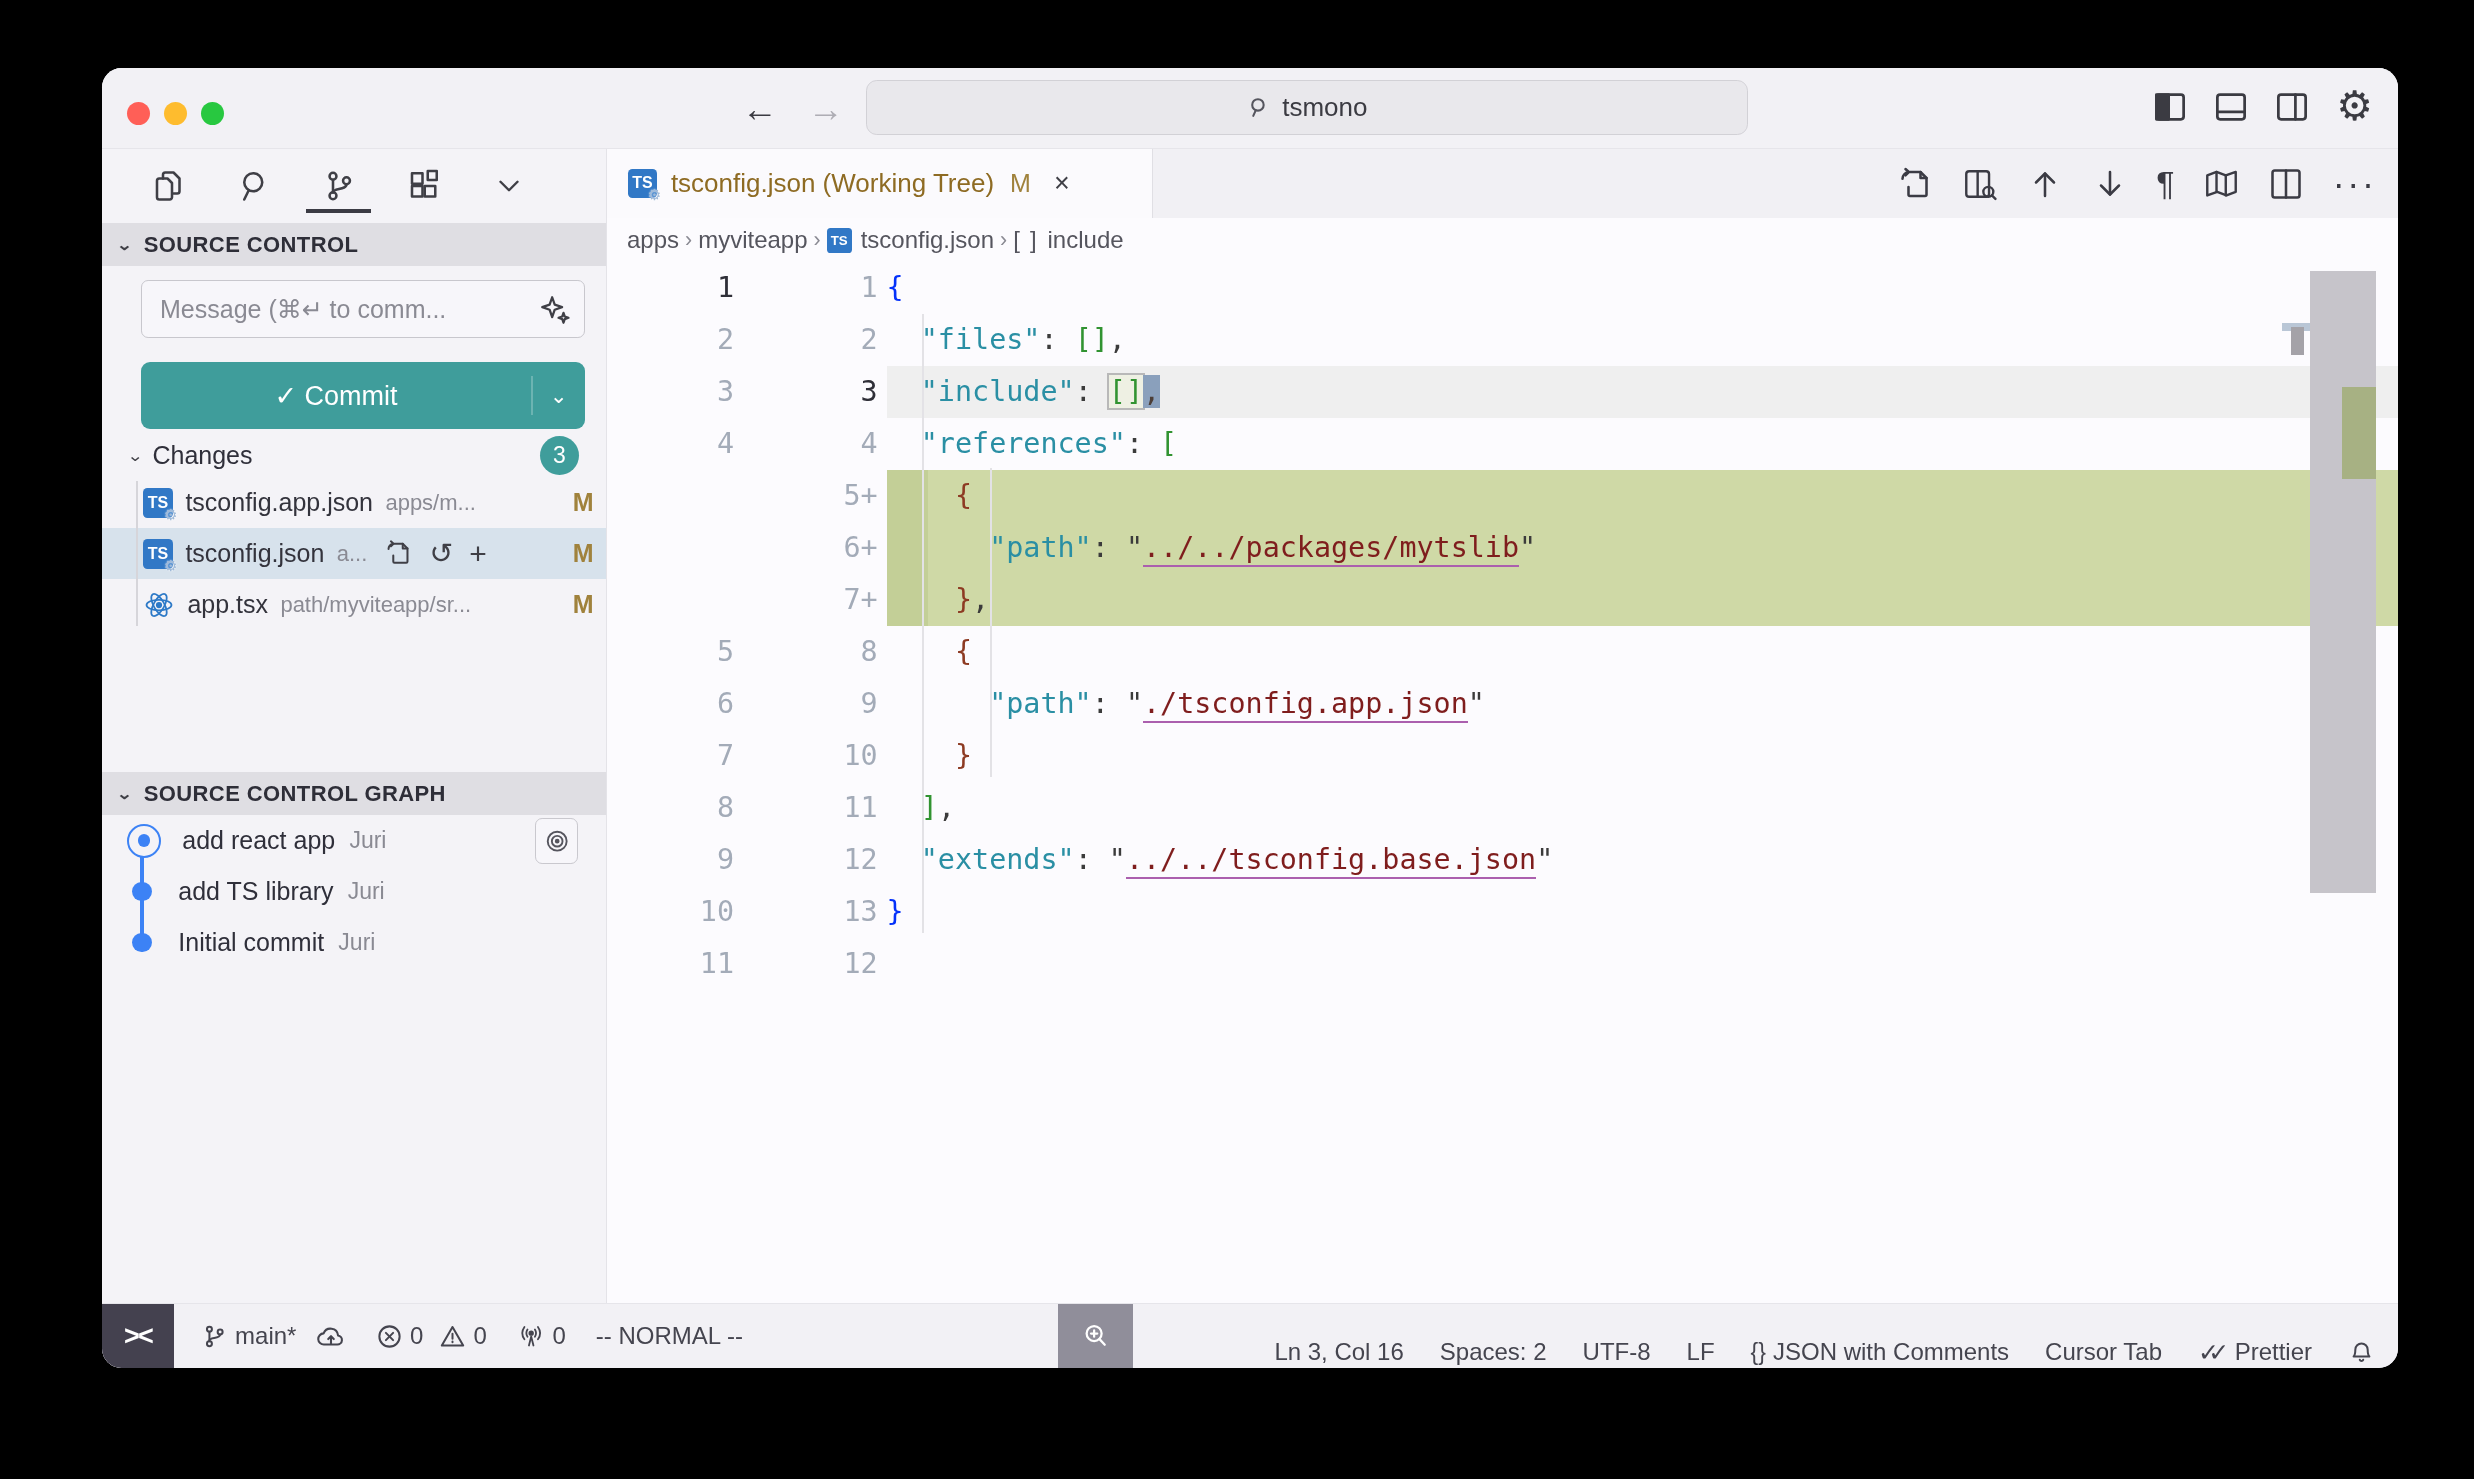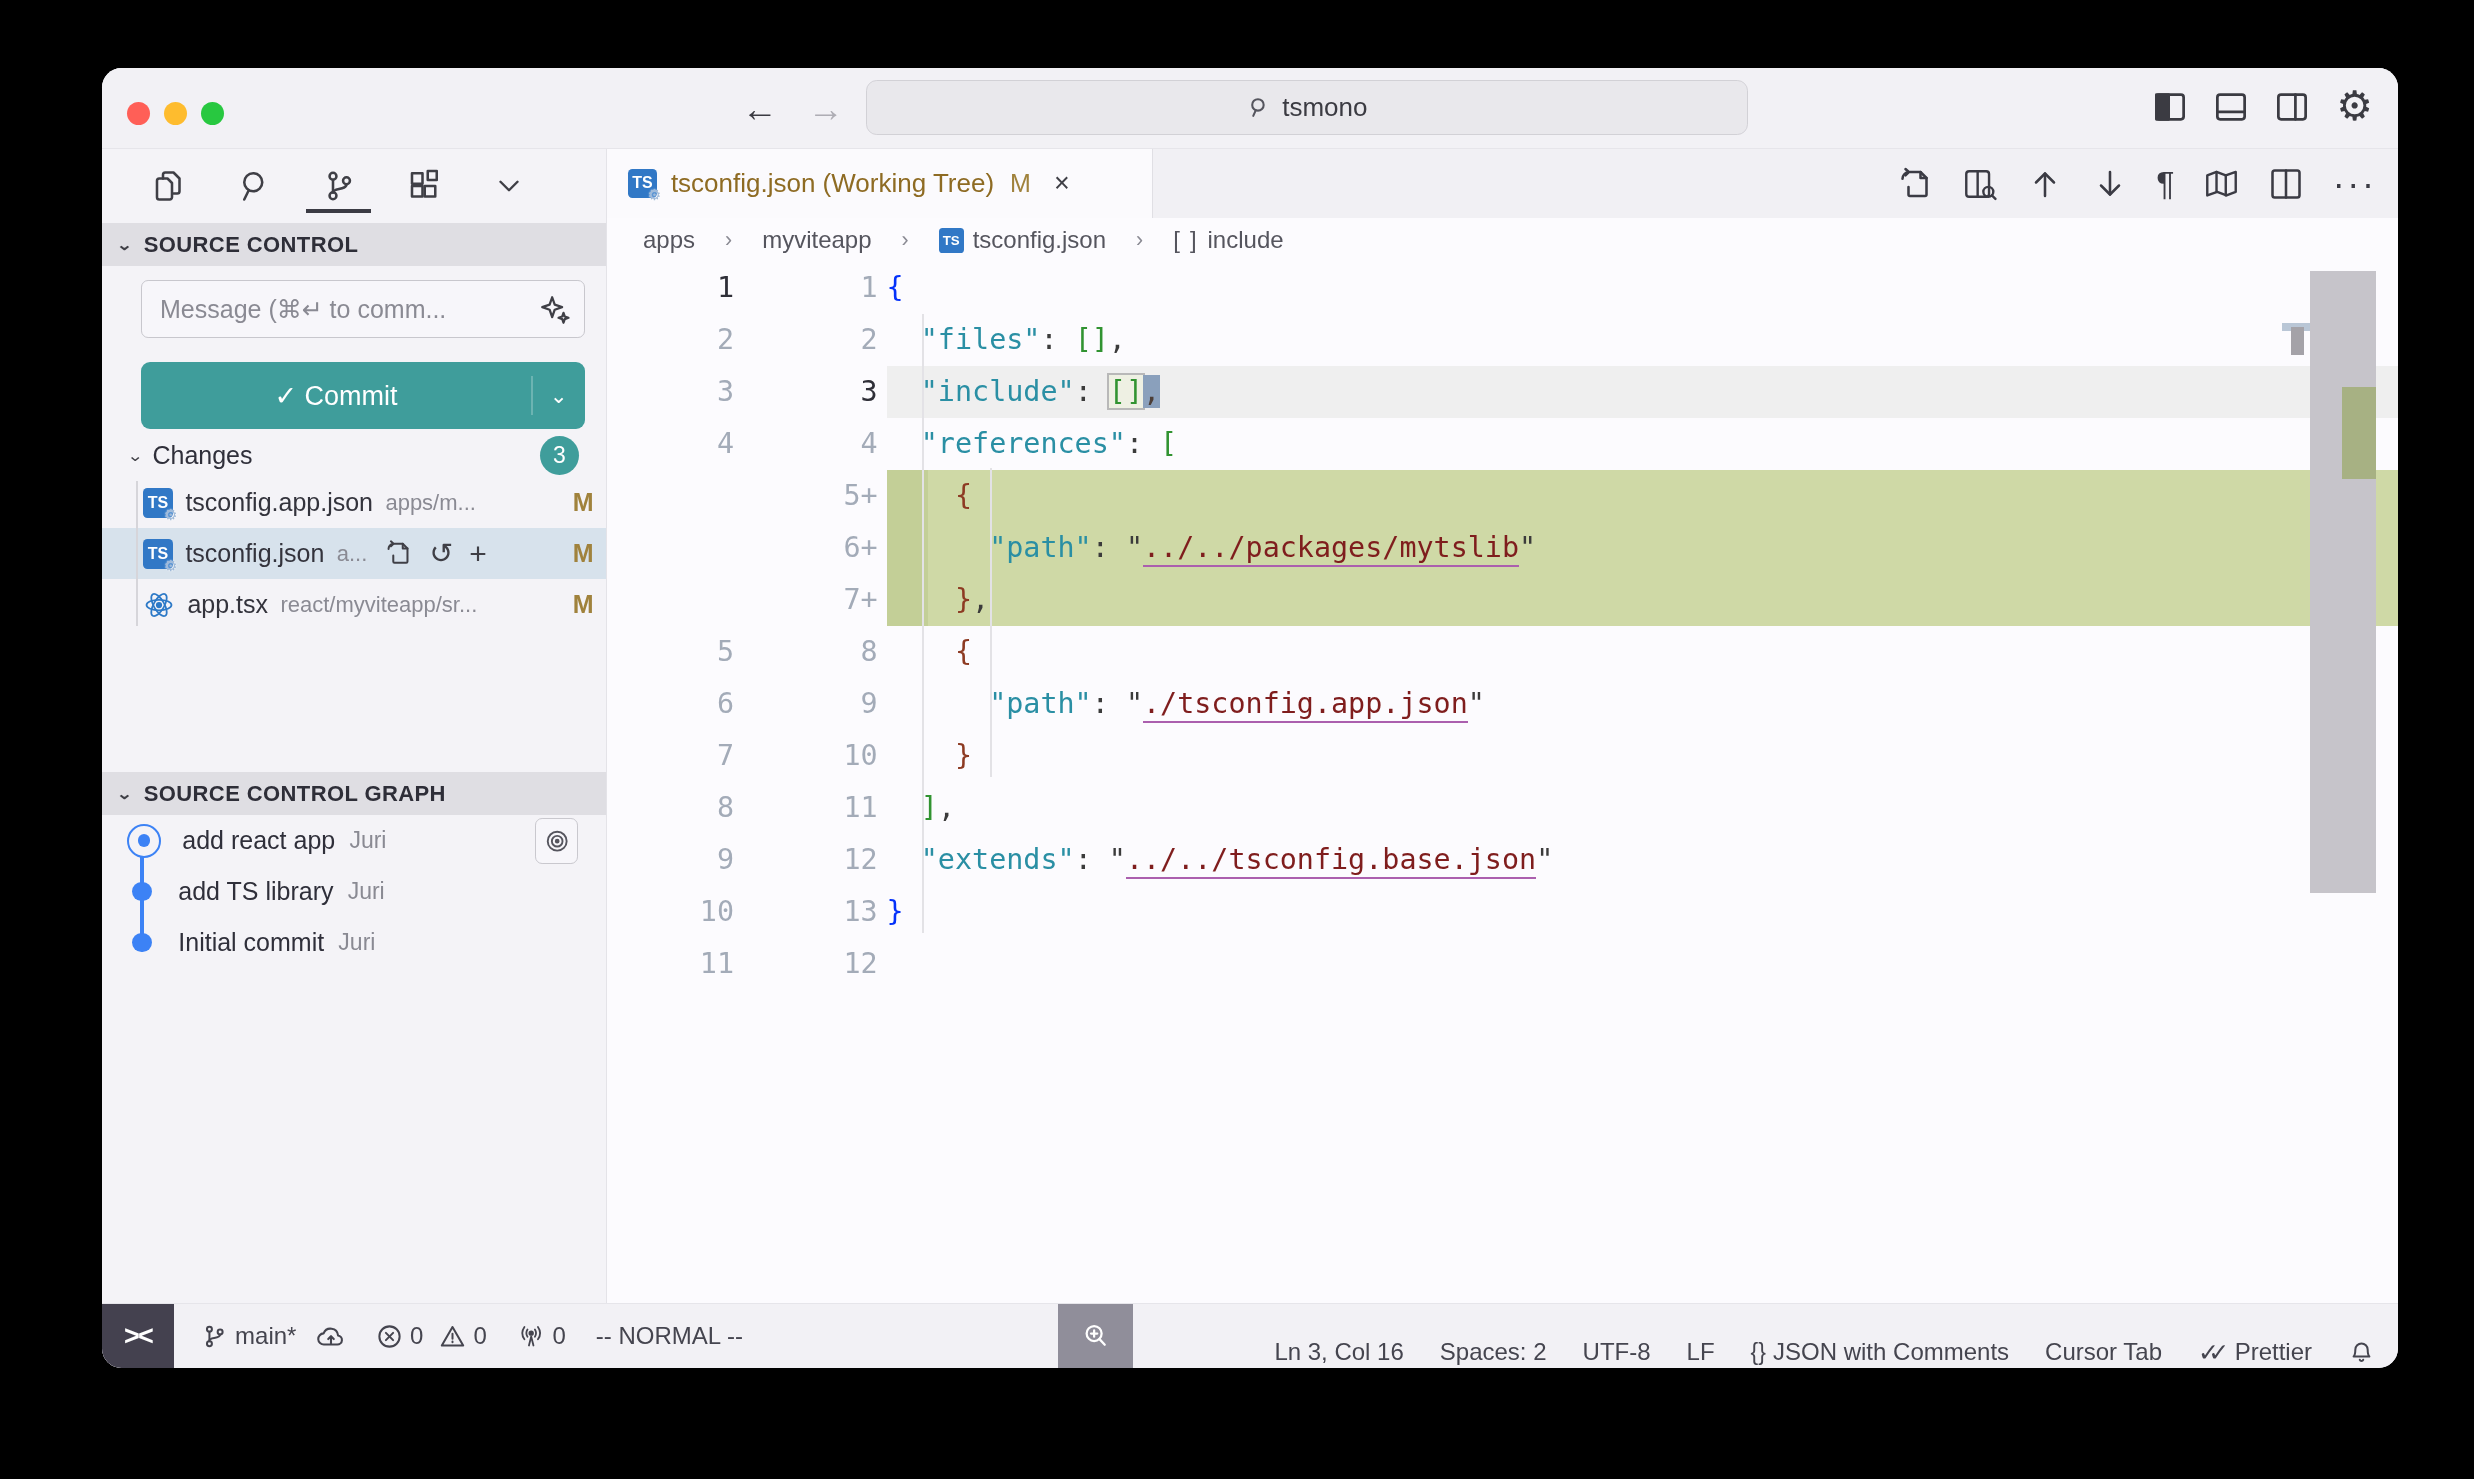--- a/index.html
+++ b/index.html
@@ -72,21 +72,21 @@
   .editor{flex:1;display:flex;flex-direction:column;min-width:0;background:#fcfbfe;}
   .tabstrip{height:69px;flex:0 0 69px;background:#f1f0f4;display:flex;position:relative;}
   .tab{width:546px;background:#fbfafd;border-right:1.8px solid #e0dfe4;display:flex;align-items:center;gap:14.2px;
        padding:0 18px 0 21.3px;box-sizing:border-box;}
   .tablabel{font-size:26px;color:#8e6b23;white-space:nowrap;}
   .tabbadge{font-size:25px;color:#a0823c;margin-left:1.8px;}
   .tabclose{font-size:27px;color:#3f3f46;margin-left:9px;}
   .edicons{position:absolute;right:21.3px;top:0;height:69px;display:flex;align-items:center;gap:28.4px;color:#3b3b44;}
   .edicons .pilcrow{font-size:34px;}
   .edicons .more{font-size:36px;letter-spacing:2.7px;}
-  .breadcrumbs{height:44px;flex:0 0 44px;display:flex;align-items:center;gap:30px;padding-left:36px;
+  .breadcrumbs{height:44px;flex:0 0 44px;display:flex;align-items:center;gap:6px;padding-left:20px;
                font-size:24px;color:#55555e;background:#fcfbfe;}
   .bc-sep{color:#8a8a93;font-size:21.3px;}
   .bc-item{display:flex;align-items:center;gap:9px;}
   .bc-ts{width:25px;height:25px;background:#3178c6;border-radius:3.6px;color:#fff;font-size:13.3px;font-weight:bold;
          display:inline-flex;align-items:center;justify-content:center;position:relative;}
   .bc-arr{color:#55555e;letter-spacing:1.8px;}
   
   .codearea{flex:1;position:relative;overflow:hidden;background:#fcfbfe;
             font-family:"DejaVu Sans Mono","Liberation Mono",monospace;font-size:28.4px;}
   .crow{display:flex;height:52px;line-height:52px;white-space:pre;}
@@ -261,21 +261,21 @@
               <span class="mbadge">M</span>
             </div>
             <div class="frow">
               <svg width="32" height="30" viewBox="0 0 24 24" fill="none" stroke="#2d79c7" stroke-width="1.4" style="flex:0 0 32px">
                 <ellipse cx="12" cy="12" rx="10" ry="4.2"></ellipse>
                 <ellipse cx="12" cy="12" rx="10" ry="4.2" transform="rotate(60 12 12)"></ellipse>
                 <ellipse cx="12" cy="12" rx="10" ry="4.2" transform="rotate(120 12 12)"></ellipse>
                 <circle cx="12" cy="12" r="1.8" fill="#2d79c7"></circle>
               </svg>
               <span class="fname">app.tsx</span>
-              <span class="fdesc">react/myviteapp/sr...</span>
+              <span class="fdesc">path/myviteapp/sr...</span>
               <span class="mbadge">M</span>
             </div>
           </div>
 
         <div class="spacer"></div>
 
         <div class="secthead">
           <span class="chev">⌄</span>
           <span>SOURCE CONTROL GRAPH</span>
         </div>

